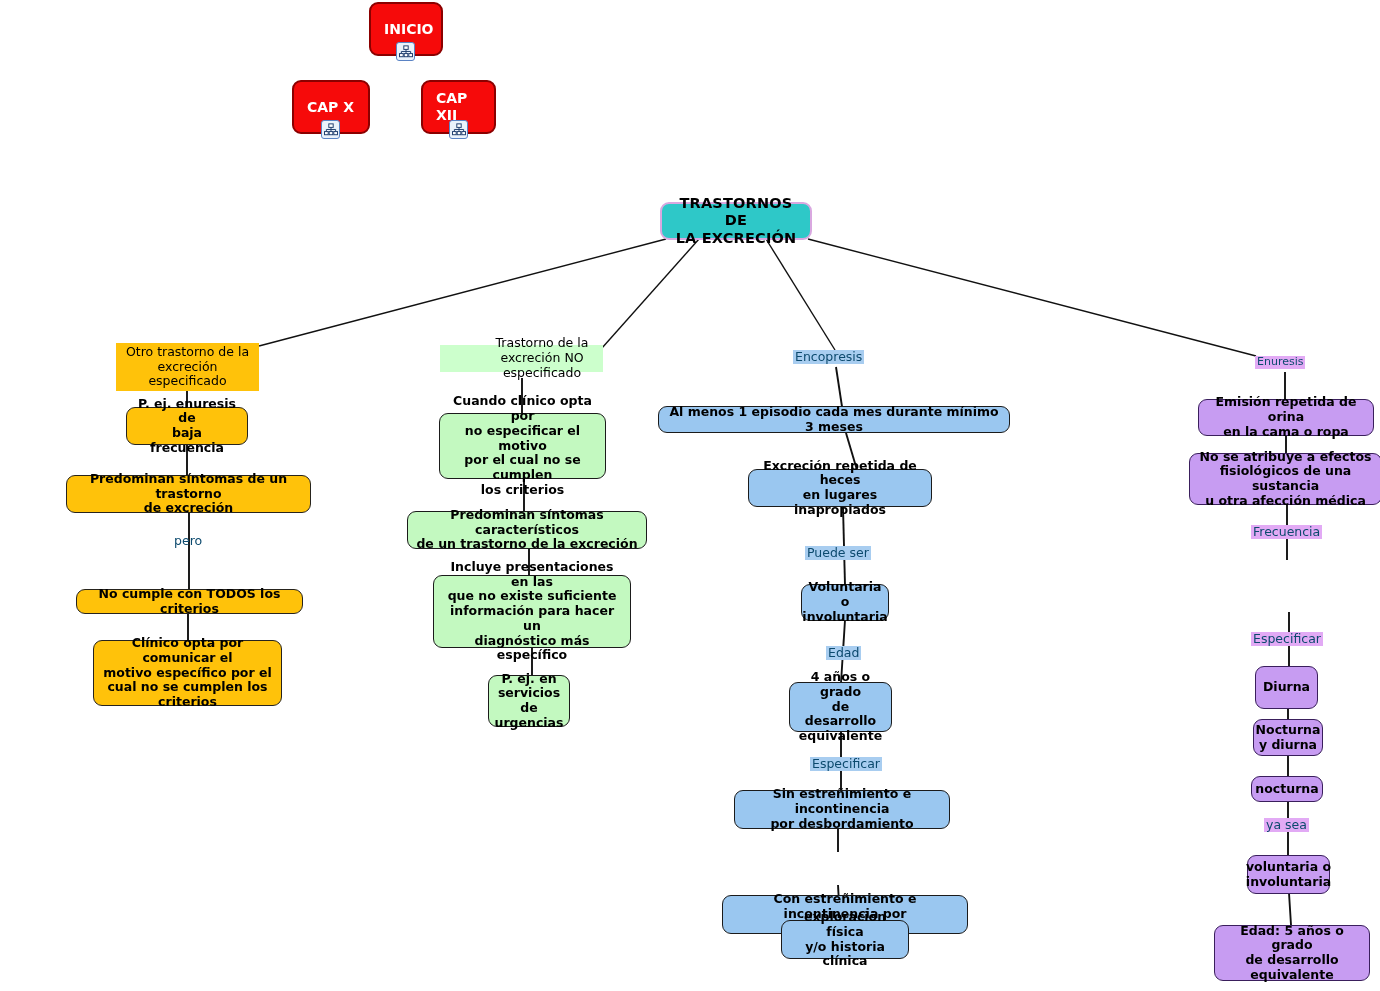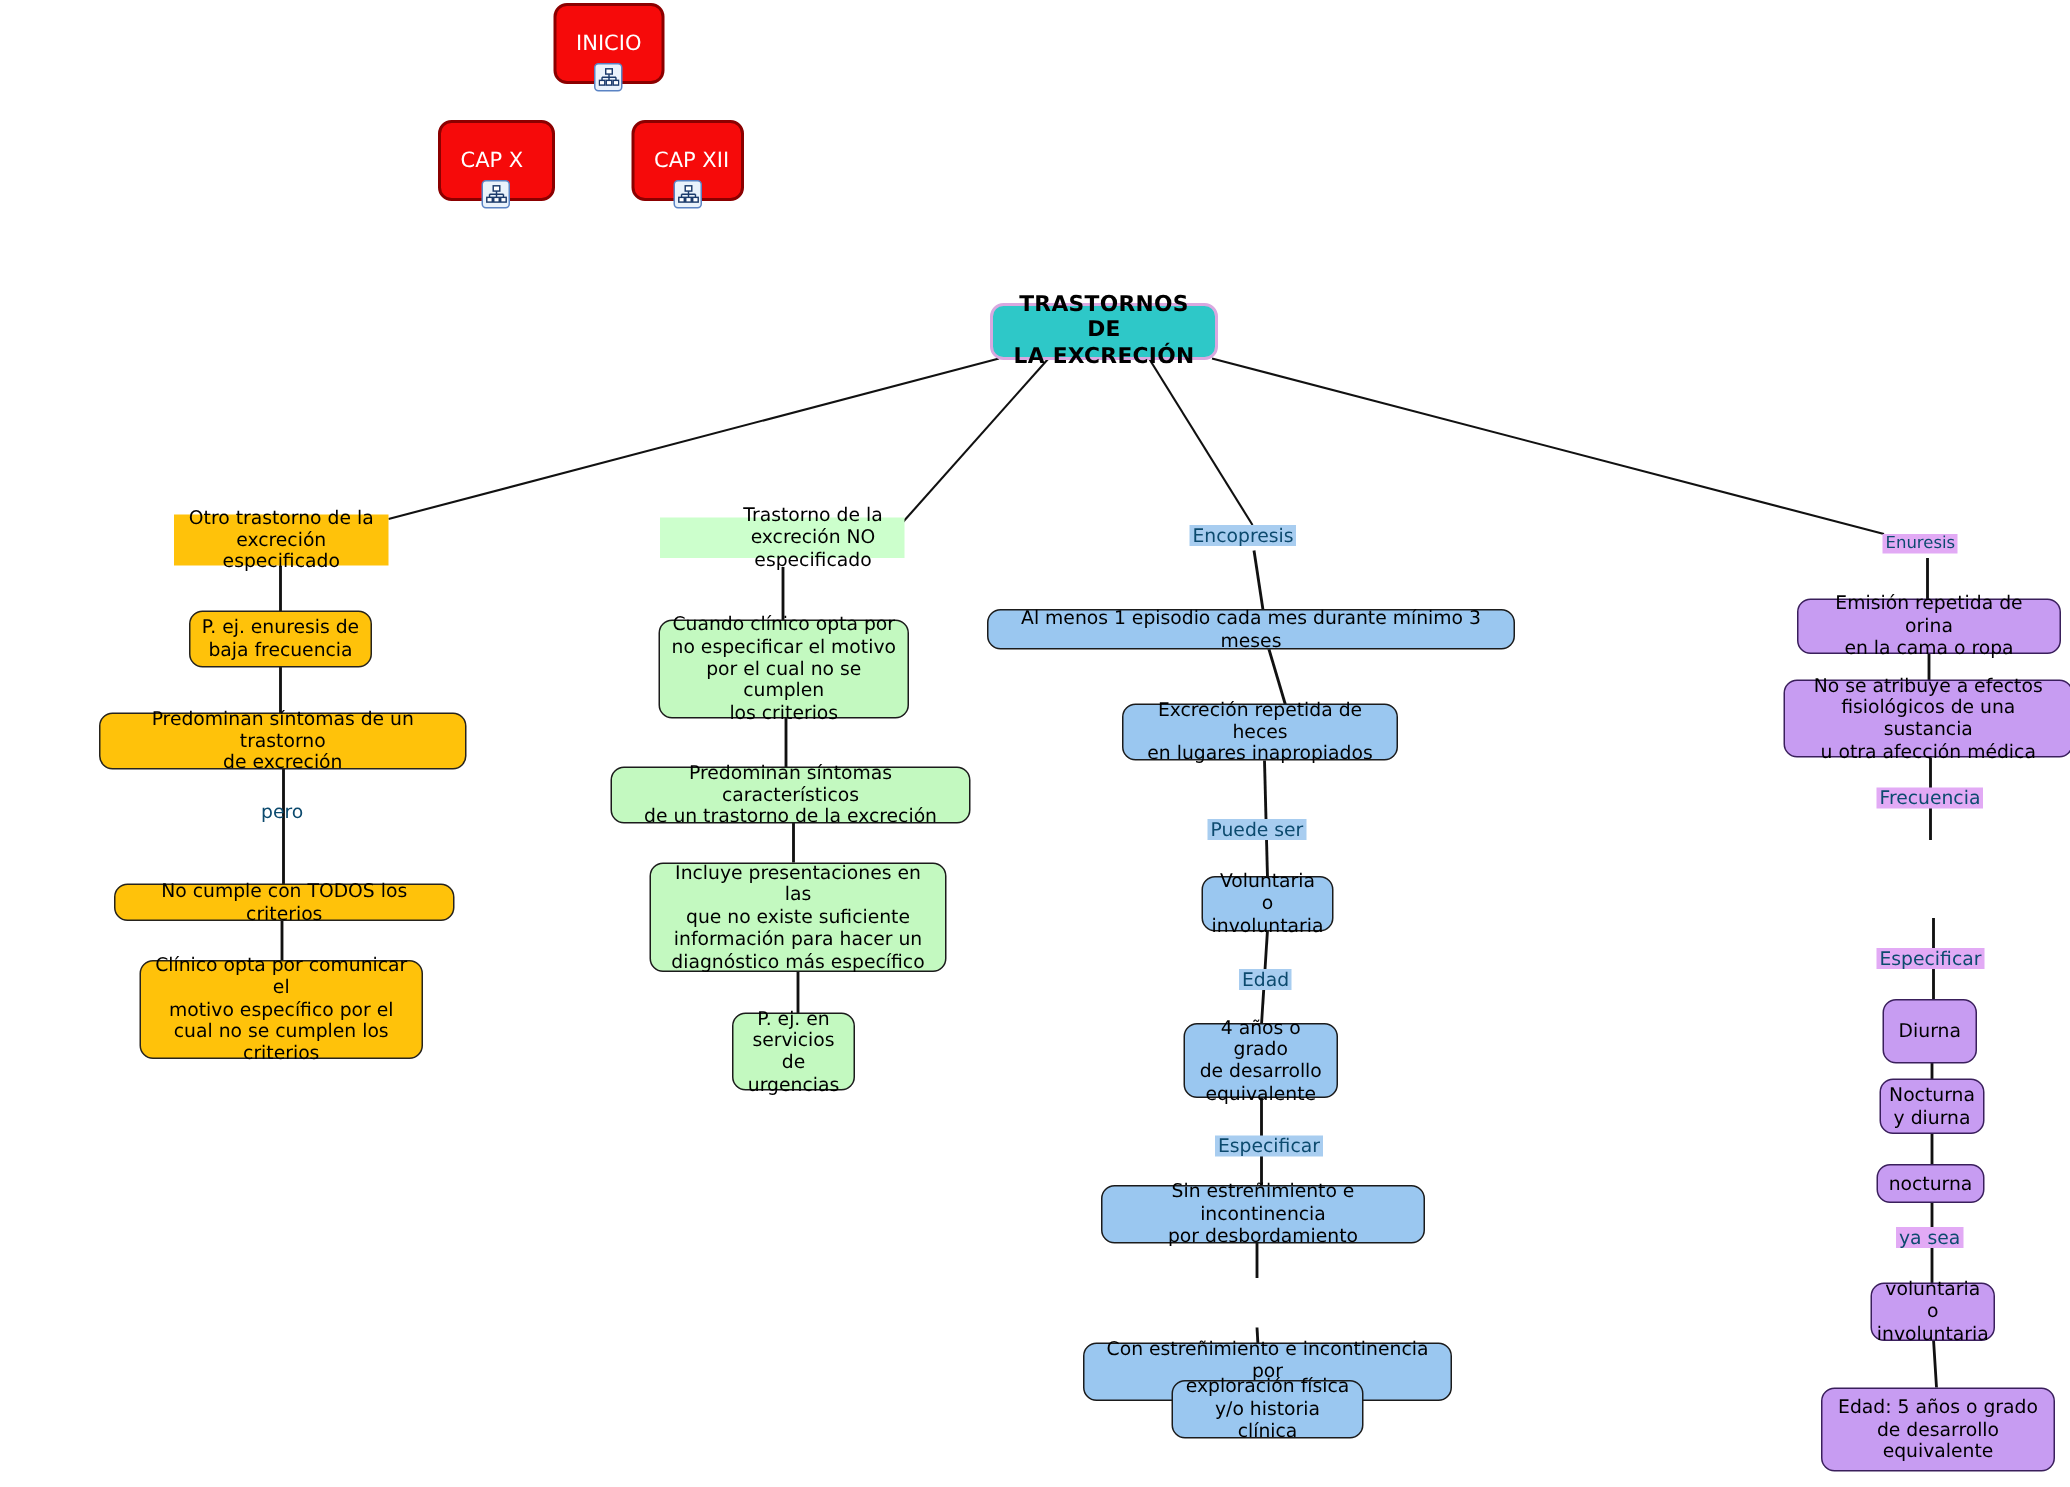--- a/index.html
+++ b/index.html
@@ -39,20 +39,21 @@
     justify-content: center;
     line-height: 1.18;
     color: #000000;
     white-space: pre-line;
   }
   
   .box {
     border: 1.3px solid #111111;
     border-radius: 9px;
     padding: 4px 7px;
+    font-weight: bold;
   }
   .box.yellow  { background: #FFC20A; border-color: #26231d; }
   .box.green   { background: #C3F9C0; border-color: #1b1b1b; }
   .box.blue    { background: #9AC7F0; border-color: #1b1b1b; }
   .box.purple  { background: #C79CF2; border-color: #3a1f5c; }
   .box.teal    {
     background: #2EC8C8;
     border: 2px solid #D9A8E0;
     border-radius: 9px;
     font-weight: bold;
@@ -188,21 +189,21 @@
       <rect x="5.9" y="9.8" width="4.2" height="3.6" fill="#ffffff" stroke="#1B3A6B" stroke-width="1.1"></rect>
       <rect x="11.2" y="9.8" width="4.2" height="3.6" fill="#ffffff" stroke="#1B3A6B" stroke-width="1.1"></rect>
     </svg>
   </div>
 
   <div class="node box teal" style="left:660px; top:202px; width:152px; height:38px; font-size:14.5px;">
     <span>TRASTORNOS DE
 LA EXCRECIÓN</span>
   </div>
 
-  <div class="node flat yellow" style="left:116px; top:343px; width:143px; height:34px; font-size:12.5px;">
+  <div class="node flat yellow" style="left:116px; top:343px; width:143px; height:48px; font-size:12.5px;">
     <span>Otro trastorno de la
 excreción especificado</span>
   </div>
 
   <div class="node box yellow" style="left:126px; top:407px; width:122px; height:38px; font-size:12.5px;">
     <span>P. ej. enuresis de
 baja frecuencia</span>
   </div>
 
   <div class="node box yellow" style="left:66px; top:475px; width:245px; height:38px; font-size:12.5px;">

